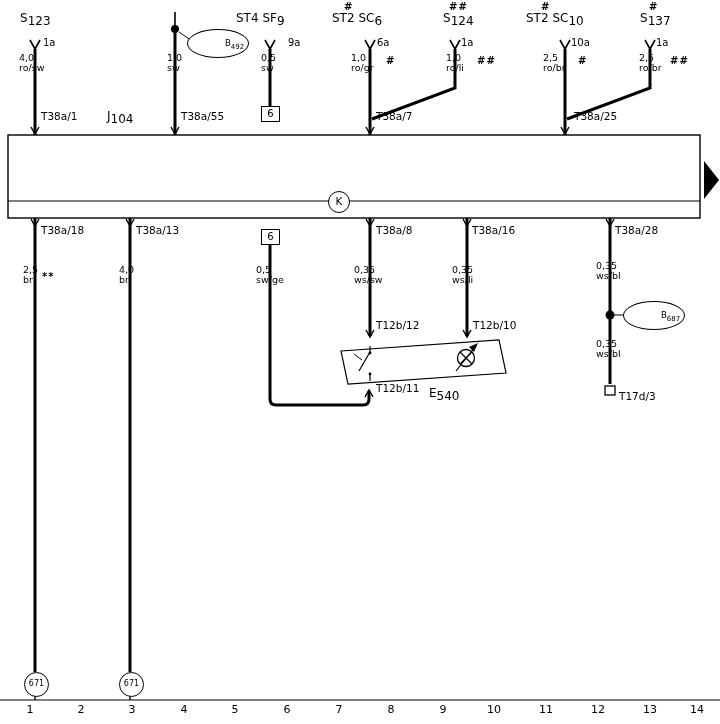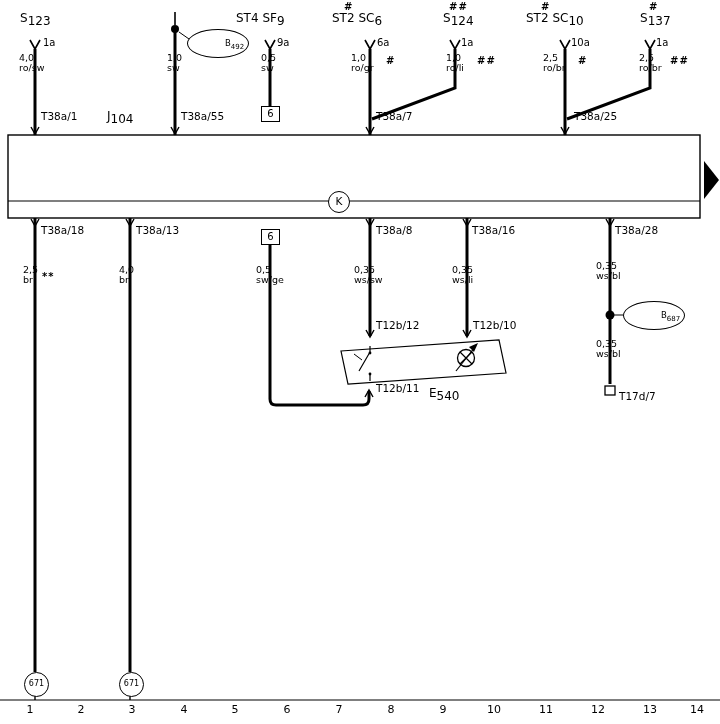--- a/index.html
+++ b/index.html
@@ -110,21 +110,21 @@
   <div class="lbl spec" style="left:19px;top:53px"><span>4,0</span><br><span>ro/sw</span></div>
 
   <div class="lbl comp" style="left:107px;top:109px"><span>J</span><sub>104</sub></div>
   <div class="lbl conn" style="left:41px;top:110px">T38a/1</div>
   <div class="lbl conn" style="left:181px;top:110px">T38a/55</div>
 
   <div class="circle-lbl" style="left:187px;top:29px"><span>B</span><sub>492</sub></div>
   <div class="lbl spec" style="left:167px;top:53px"><span>1,0</span><br><span>sw</span></div>
 
   <div class="lbl comp" style="left:236px;top:11px"><span>ST4 SF</span><sub>9</sub></div>
-  <div class="lbl term" style="left:277px;top:37px">9a</div>
+  <div class="lbl term" style="left:288px;top:37px">9a</div>
   <div class="lbl spec" style="left:261px;top:53px"><span>0,5</span><br><span>sw</span></div>
   <div class="box6" style="left:261px;top:106px">6</div>
 
   <div class="lbl mark" style="left:344px;top:1px">#</div>
   <div class="lbl comp" style="left:332px;top:11px"><span>ST2 SC</span><sub>6</sub></div>
   <div class="lbl term" style="left:377px;top:37px">6a</div>
   <div class="lbl spec" style="left:351px;top:53px"><span>1,0</span><br><span>ro/gr</span></div>
   <div class="lbl mark" style="left:386px;top:55px">#</div>
   <div class="lbl conn" style="left:376px;top:110px">T38a/7</div>
 
@@ -163,21 +163,21 @@
   <div class="lbl spec" style="left:354px;top:265px"><span>0,35</span><br><span>ws/sw</span></div>
   <div class="lbl spec" style="left:452px;top:265px"><span>0,35</span><br><span>ws/li</span></div>
   <div class="lbl spec" style="left:596px;top:261px"><span>0,35</span><br><span>ws/bl</span></div>
 
   <div class="lbl conn" style="left:376px;top:319px">T12b/12</div>
   <div class="lbl conn" style="left:473px;top:319px">T12b/10</div>
   <div class="circle-lbl" style="left:623px;top:301px"><span>B</span><sub>687</sub></div>
   <div class="lbl spec" style="left:596px;top:339px"><span>0,35</span><br><span>ws/bl</span></div>
   <div class="lbl conn" style="left:376px;top:382px">T12b/11</div>
   <div class="lbl comp" style="left:429px;top:386px"><span>E</span><sub>540</sub></div>
-  <div class="lbl conn" style="left:619px;top:390px">T17d/7</div>
+  <div class="lbl conn" style="left:619px;top:390px">T17d/3</div>
 
   <div class="gnd-circle" style="left:24px;top:672px">671</div>
   <div class="gnd-circle" style="left:119px;top:672px">671</div>
 
   <span class="track" style="left:20px">1</span>
   <span class="track" style="left:71px">2</span>
   <span class="track" style="left:122px">3</span>
   <span class="track" style="left:174px">4</span>
   <span class="track" style="left:225px">5</span>
   <span class="track" style="left:277px">6</span>

